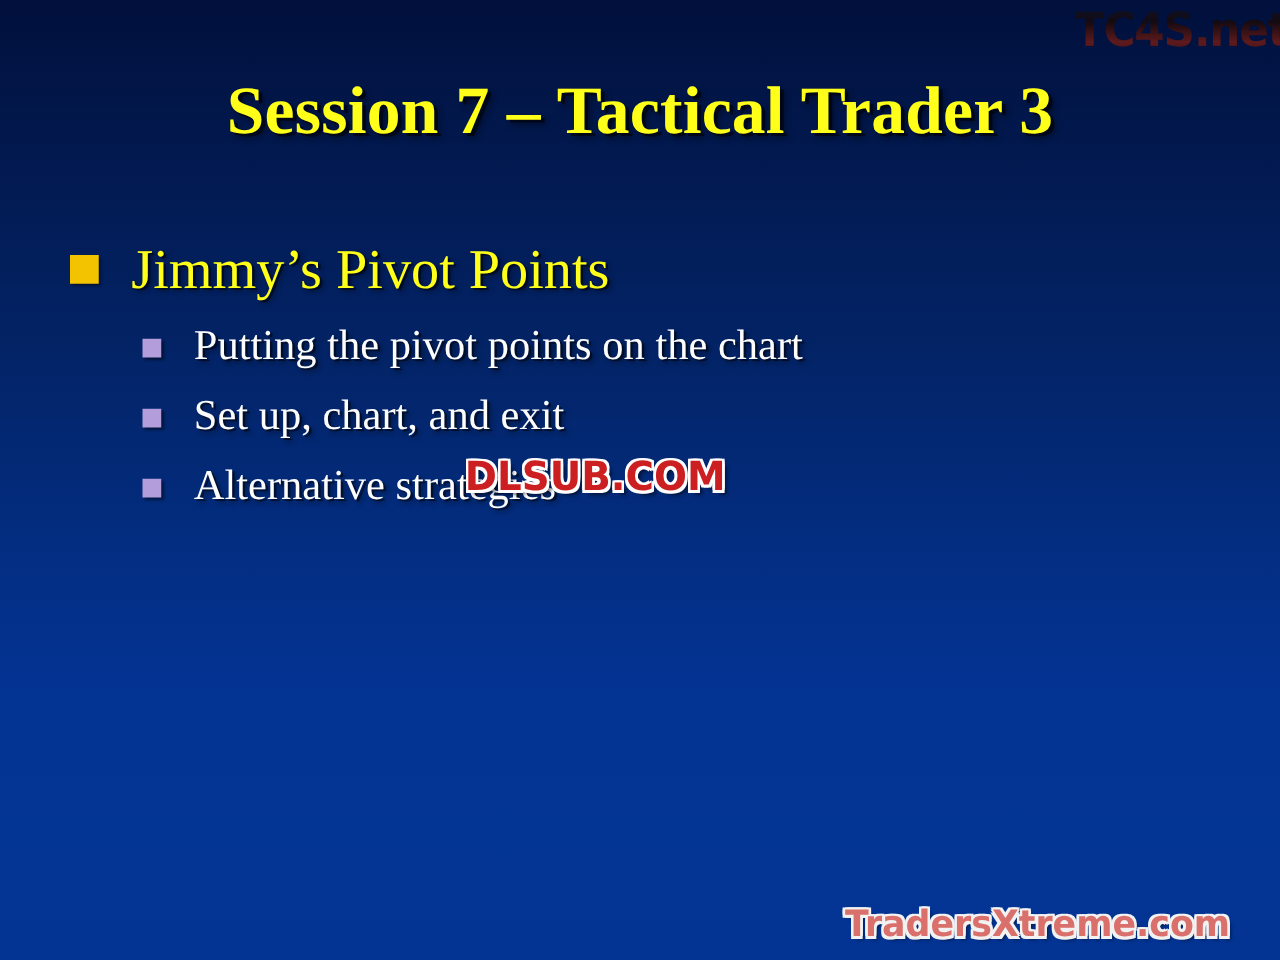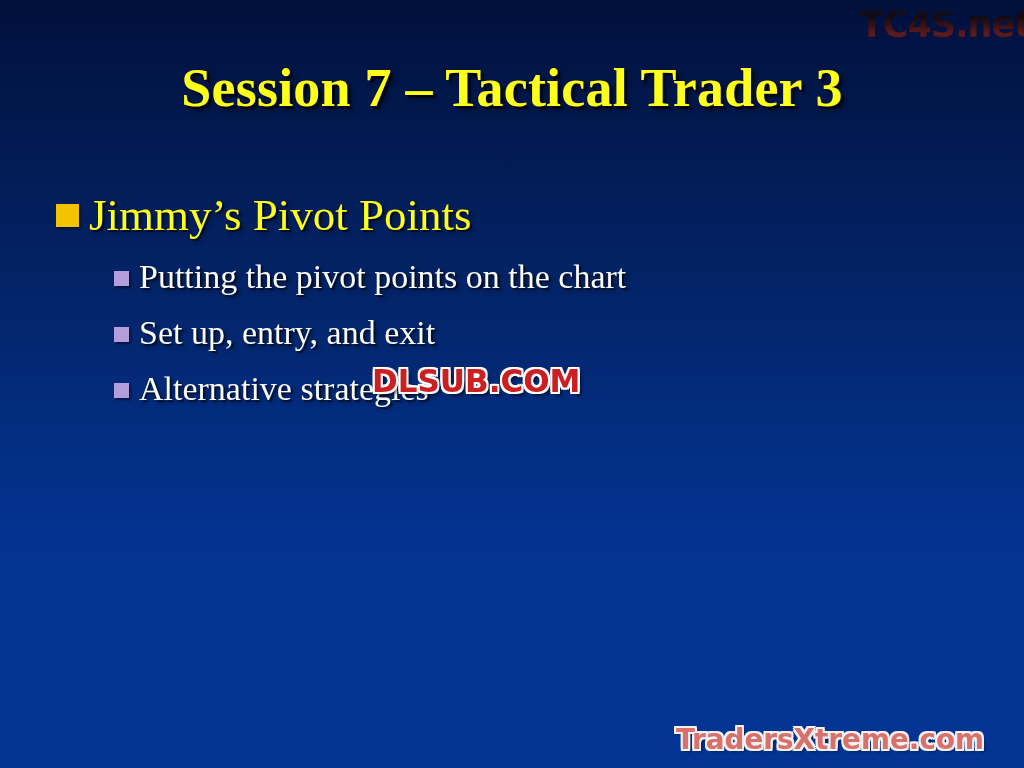--- a/index.html
+++ b/index.html
@@ -54,20 +54,21 @@
   #body-block {
     position: absolute;
     left: 56px;
     top: 188px;
     width: 920px;
   }
 
   .bullet-row {
     display: flex;
     align-items: flex-start;
+    gap: 16px;
   }
 
   
   .level1 {
     margin-bottom: 12px;
   }
   .level1 .bullet-marker {
     width: 23px;
     height: 23px;
     background: #f3c300;
@@ -202,21 +203,21 @@
       <span class="bullet-text">Jimmy’s Pivot Points</span>
     </div>
 
     <div class="bullet-row level2">
       <span class="bullet-marker"></span>
       <span class="bullet-text">Putting the pivot points on the chart</span>
     </div>
 
     <div class="bullet-row level2">
       <span class="bullet-marker"></span>
-      <span class="bullet-text">Set up, entry, and exit</span>
+      <span class="bullet-text">Set up, chart, and exit</span>
     </div>
 
     <div class="bullet-row level2">
       <span class="bullet-marker"></span>
       <span class="bullet-text">Alternative strategies</span>
     </div>
 
   </div>
 
   <div id="watermark-tc4s">TC4S.net</div>

